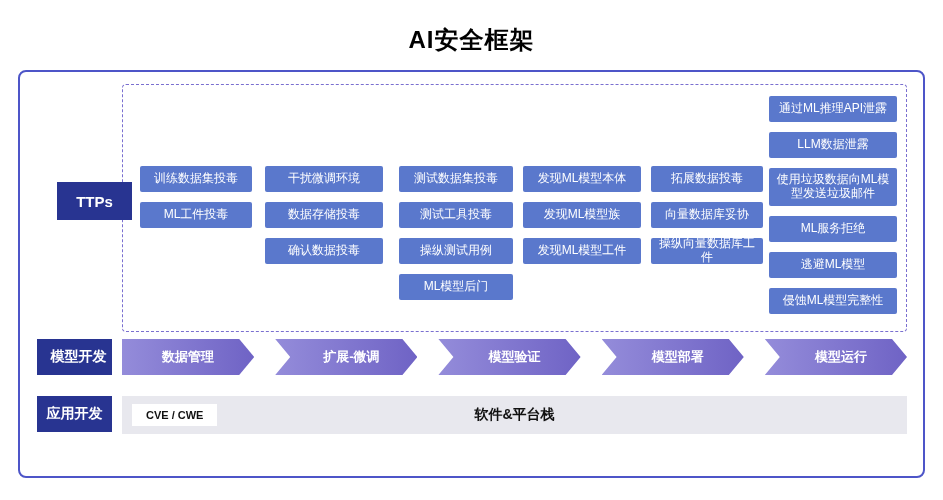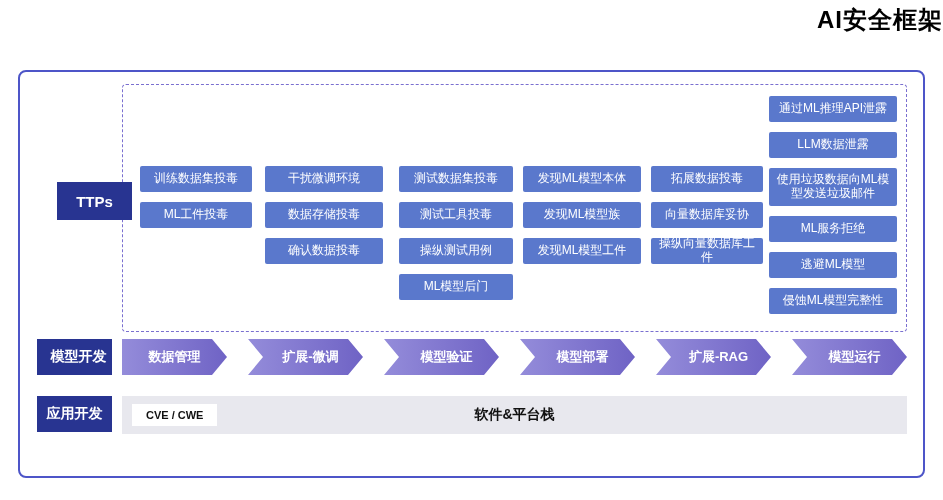--- a/index.html
+++ b/index.html
@@ -3,25 +3,25 @@
 <meta charset="utf-8">
 <style>
   * { margin: 0; padding: 0; box-sizing: border-box; }
   html, body {
     width: 943px; height: 500px;
     background: #ffffff;
     font-family: "Liberation Sans", "DejaVu Sans", sans-serif;
     overflow: hidden;
   }
   .page-title {
-    text-align: right;
+    text-align: center;
     font-size: 24px;
     font-weight: bold;
     color: #000;
-    padding-top: 4px;
+    padding-top: 24px;
     letter-spacing: 1px;
   }
   .frame {
     position: absolute;
     left: 18px; top: 70px;
     width: 907px; height: 408px;
     border: 2px solid #4d55c8;
     border-radius: 8px;
     background: #fff;
   }
@@ -182,21 +182,20 @@
 
   <div class="side-label lbl-ttps">TTPs</div>
   <div class="side-label lbl-model">模型开发</div>
   <div class="side-label lbl-app">应用开发</div>
 
   <div class="pipeline">
     <div class="stage first">数据管理</div>
     <div class="stage">扩展-微调</div>
     <div class="stage">模型验证</div>
     <div class="stage">模型部署</div>
-    <div class="stage">扩展-RAG</div>
     <div class="stage">模型运行</div>
   </div>
 
   <div class="app-bar">
     <div class="stack-label">软件&amp;平台栈</div>
     <div class="cve-box">CVE / CWE</div>
   </div>
 
 </div>
 

